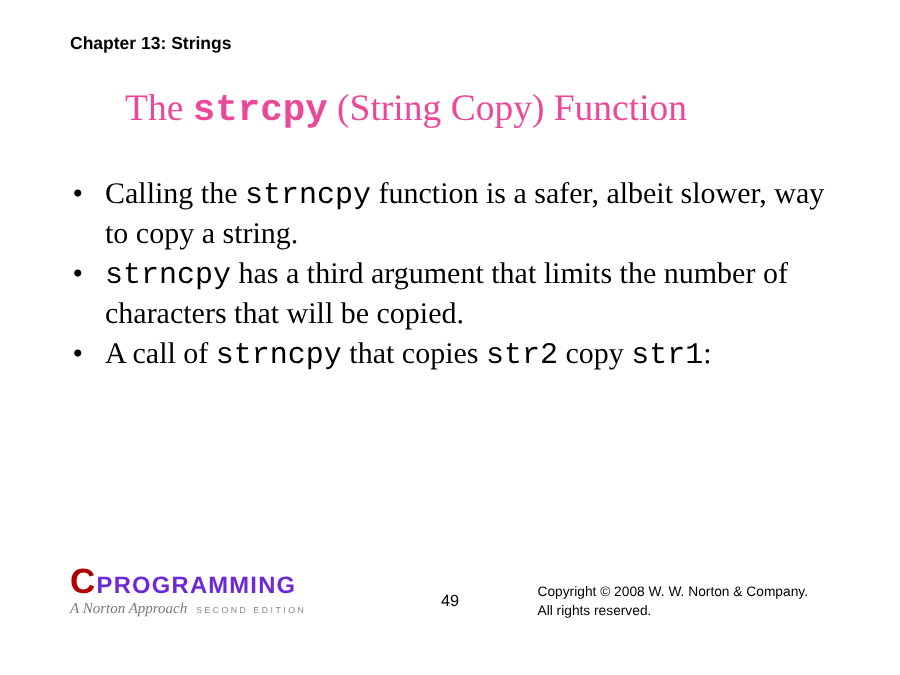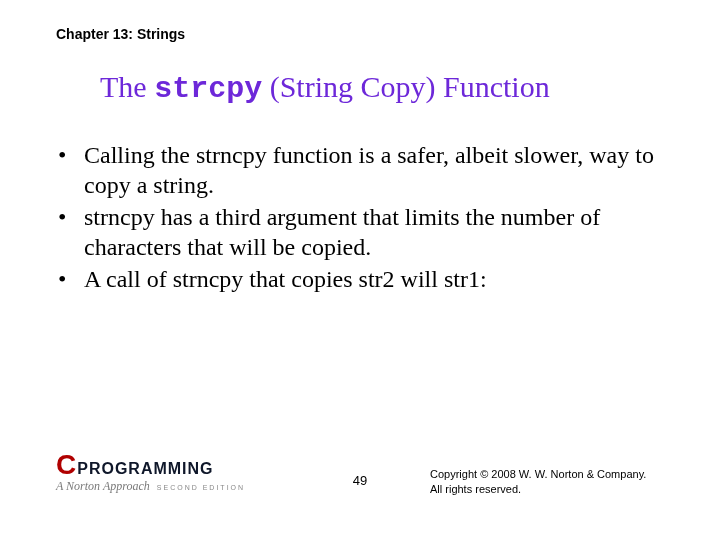--- a/index.html
+++ b/index.html
@@ -24,21 +24,21 @@
     left: 56px;
     font-family: Arial, Helvetica, sans-serif;
     font-weight: bold;
     font-size: 14px;
   }
   .title {
     position: absolute;
     top: 70px;
     left: 100px;
     font-size: 30px;
-    color: #6d28d9;
+    color: #ec4899;
   }
   .title .code {
     font-family: "Courier New", Courier, monospace;
     font-weight: bold;
   }
   .body {
     position: absolute;
     top: 140px;
     left: 56px;
     right: 60px;
@@ -52,21 +52,21 @@
   .bullet .dot {
     width: 26px;
     flex: 0 0 26px;
     text-align: left;
     padding-left: 2px;
   }
   .bullet .txt {
     flex: 1;
   }
   code.inline {
-    font-family: Liberation Serif, serif;
+    font-family: Liberation Mono, monospace;
   }
   .codeblock {
     font-family: "Courier New", Courier, monospace;
     font-size: 22px;
     margin-left: 26px;
     margin-top: 4px;
   }
   .footer-logo {
     position: absolute;
     left: 56px;
@@ -82,22 +82,22 @@
     font-family: Arial, Helvetica, sans-serif;
     font-weight: 900;
     font-size: 28px;
     color: #b00000;
     letter-spacing: -1px;
     margin-right: 2px;
   }
   .logo-prog {
     font-family: Arial, Helvetica, sans-serif;
     font-weight: 900;
-    font-size: 16px;
-    color: #0f172a;
+    font-size: 19px;
+    color: #6d28d9;
     letter-spacing: 1px;
   }
   .logo-sub {
     font-family: "Times New Roman", serif;
     font-style: italic;
     font-size: 12px;
     color: #7a7a7a;
     margin-top: -2px;
   }
   .logo-ed {
@@ -143,21 +143,21 @@
         <div class="bullet">
           <div class="dot">•</div>
           <div class="txt"><span>Calling the </span><code class="inline">strncpy</code><span> function is a safer, albeit slower, way to copy a string.</span></div>
         </div>
         <div class="bullet">
           <div class="dot">•</div>
           <div class="txt"><code class="inline">strncpy</code><span> has a third argument that limits the number of characters that will be copied.</span></div>
         </div>
         <div class="bullet">
           <div class="dot">•</div>
-          <div class="txt"><span>A call of </span><code class="inline">strncpy</code><span> that copies </span><code class="inline">str2</code><span> will </span><code class="inline">str1</code><span>:</span></div>
+          <div class="txt"><span>A call of </span><code class="inline">strncpy</code><span> that copies </span><code class="inline">str2</code><span> copy </span><code class="inline">str1</code><span>:</span></div>
         </div>
       </div>
   </div>
 
   <div class="footer-logo">
     <div class="logo-row">
       <span class="logo-c">C</span>
       <span class="logo-prog">PROGRAMMING</span>
     </div>
     <div class="logo-sub">

